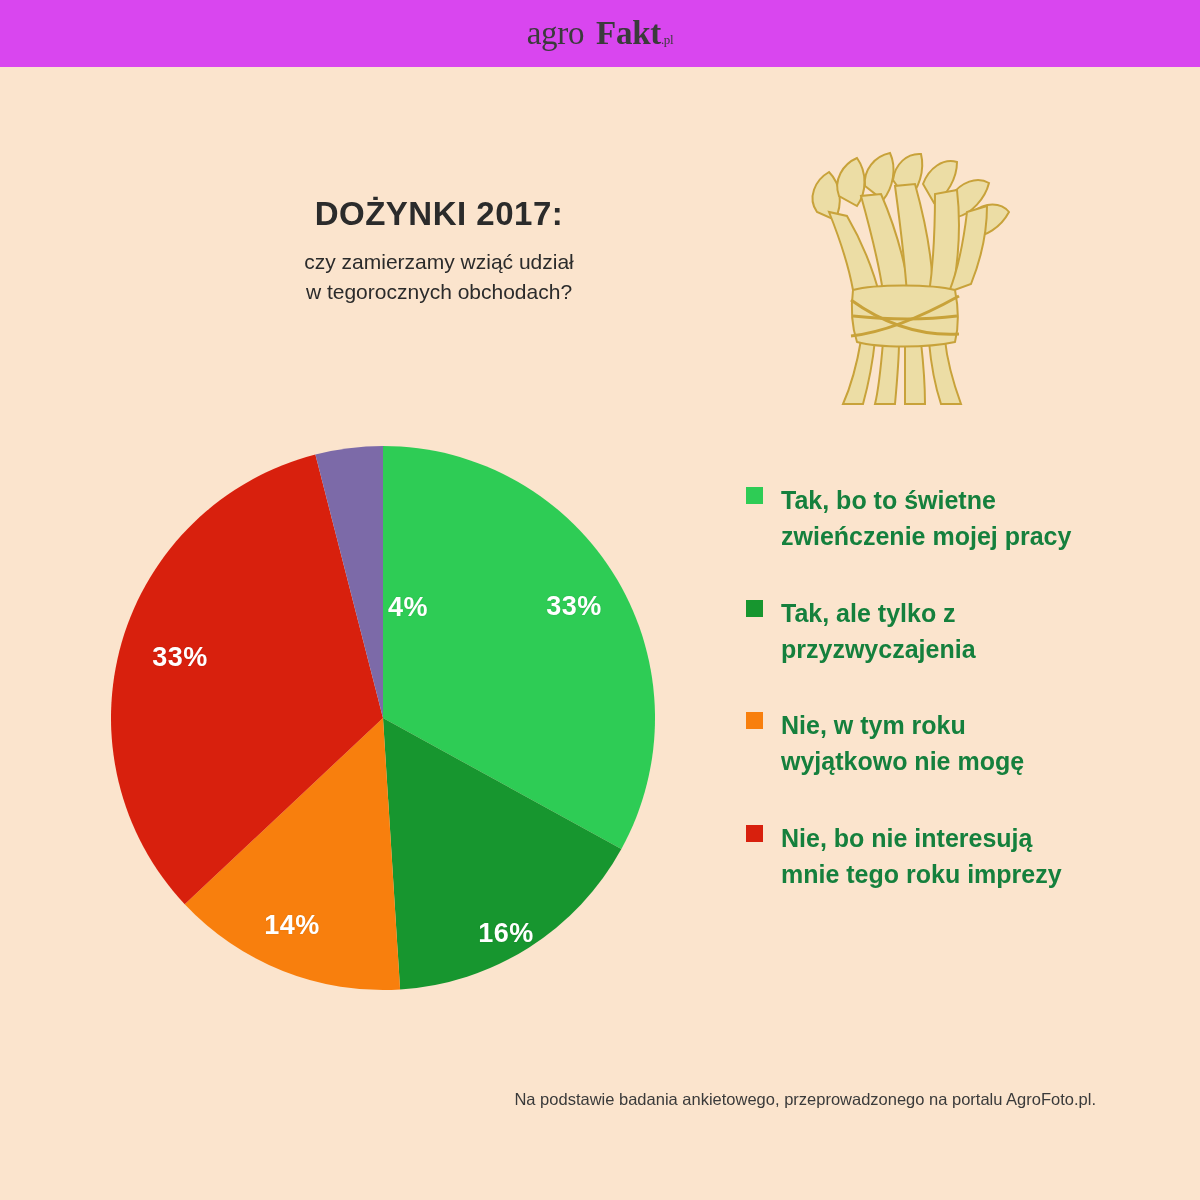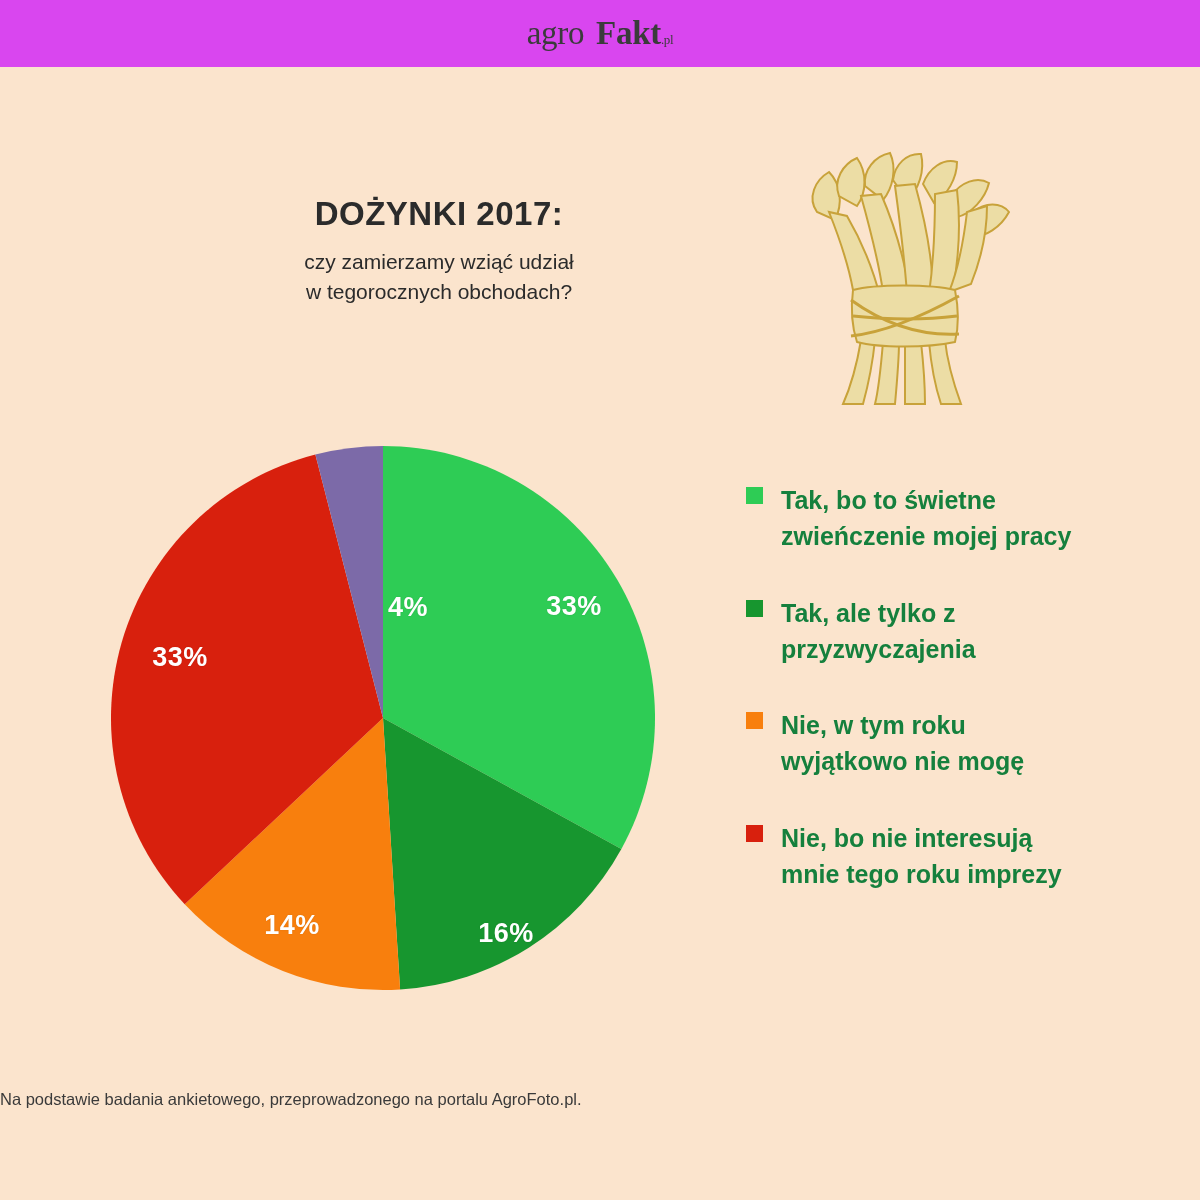--- a/index.html
+++ b/index.html
@@ -120,21 +120,21 @@
     line-height: 1.45;
     white-space: pre-line;
   }
 
   
   .footer {
     position: absolute;
     left: 0;
     top: 1090px;
     width: 1096px;
-    text-align: left;
+    text-align: right;
     font-size: 16.5px;
     color: #3a3a3a;
   }
 </style>
 </head>
 <body>
 
 <div class="header">
   <div class="logo">
     <span class="agro">agro</span>

